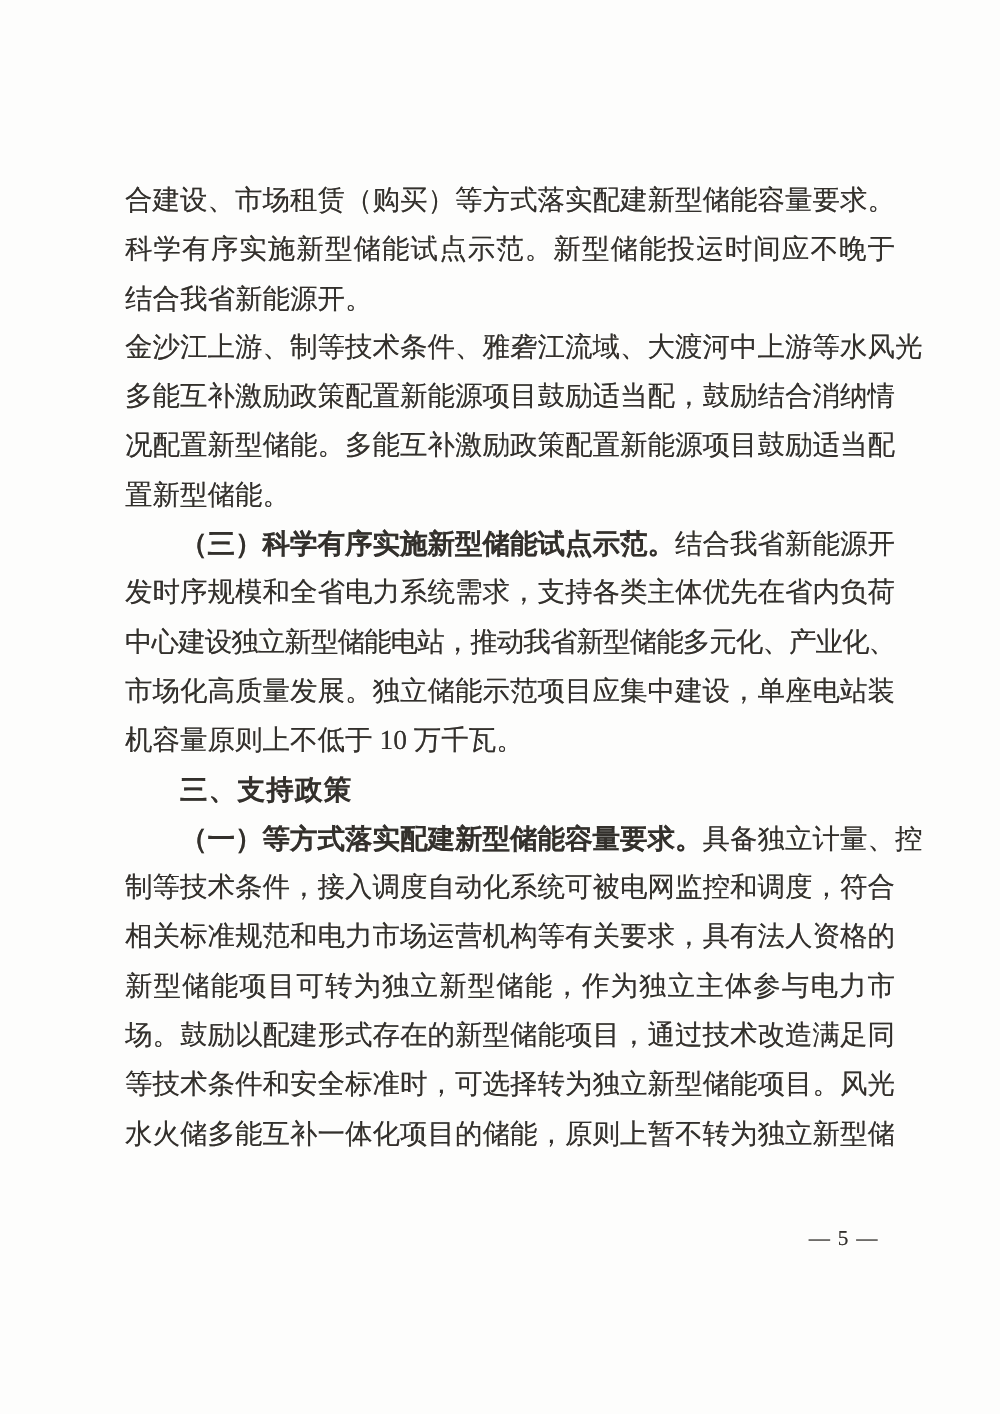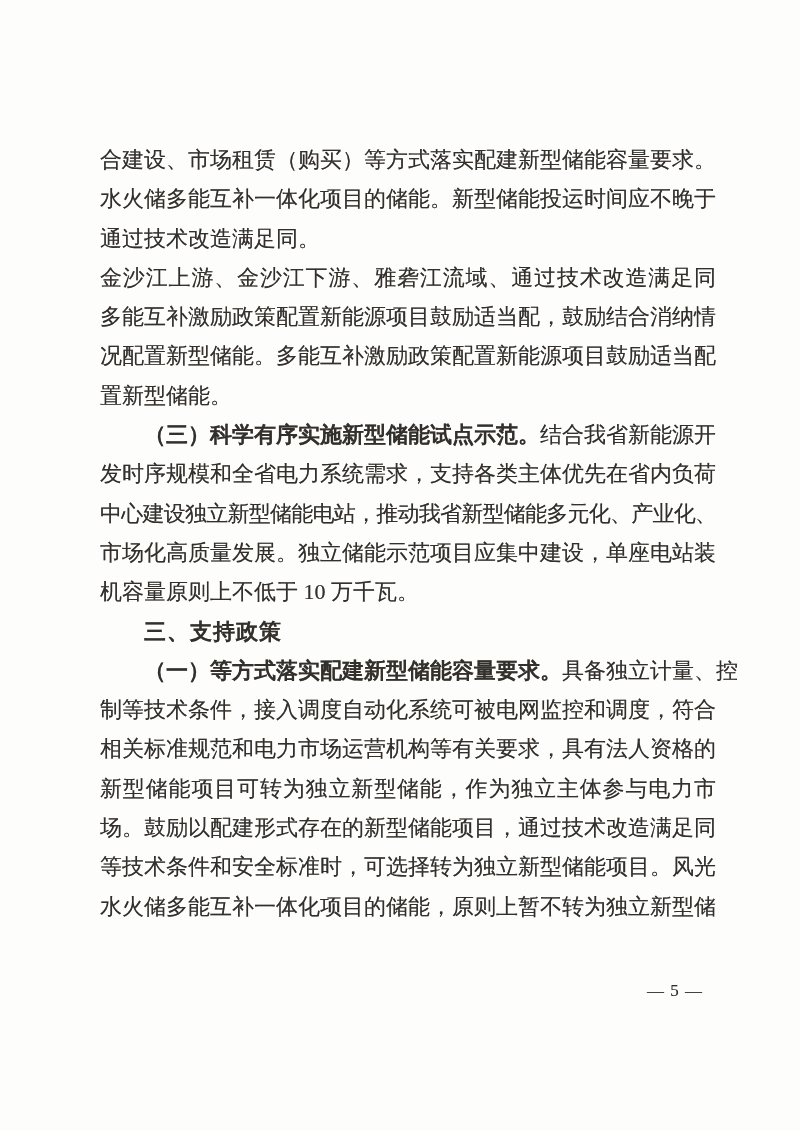--- a/index.html
+++ b/index.html
@@ -73,26 +73,26 @@
 </style>
 </head>
 <body>
 
 <div class="page">
 
   <div class="doc">
 
     <div class="line fill"><span>合建设、市场租赁（购买）等方式落实配建新型储能容量要求。</span></div>
 
-    <div class="line fill"><span>水火储多能互补一体化项目的储能。新型储能投运时间应不晚于</span></div>
+    <div class="line fill"><span>科学有序实施新型储能试点示范。新型储能投运时间应不晚于</span></div>
 
-    <div class="line"><span>通过技术改造满足同。</span></div>
+    <div class="line"><span>结合我省新能源开。</span></div>
 
 
-    <div class="line fill"><span>金沙江上游、金沙江下游、雅砻江流域、通过技术改造满足同</span></div>
+    <div class="line fill"><span>金沙江上游、制等技术条件、雅砻江流域、大渡河中上游等水风光</span></div>
 
     <div class="line fill"><span>多能互补激励政策配置新能源项目鼓励适当配，鼓励结合消纳情</span></div>
 
     <div class="line fill"><span>况配置新型储能。多能互补激励政策配置新能源项目鼓励适当配</span></div>
 
     <div class="line"><span>置新型储能。</span></div>
 
     <div class="line fill indent"><span class="b">（三）科学有序实施新型储能试点示范。</span><span>结合我省新能源开</span></div>
 
     <div class="line fill"><span>发时序规模和全省电力系统需求，支持各类主体优先在省内负荷</span></div>

